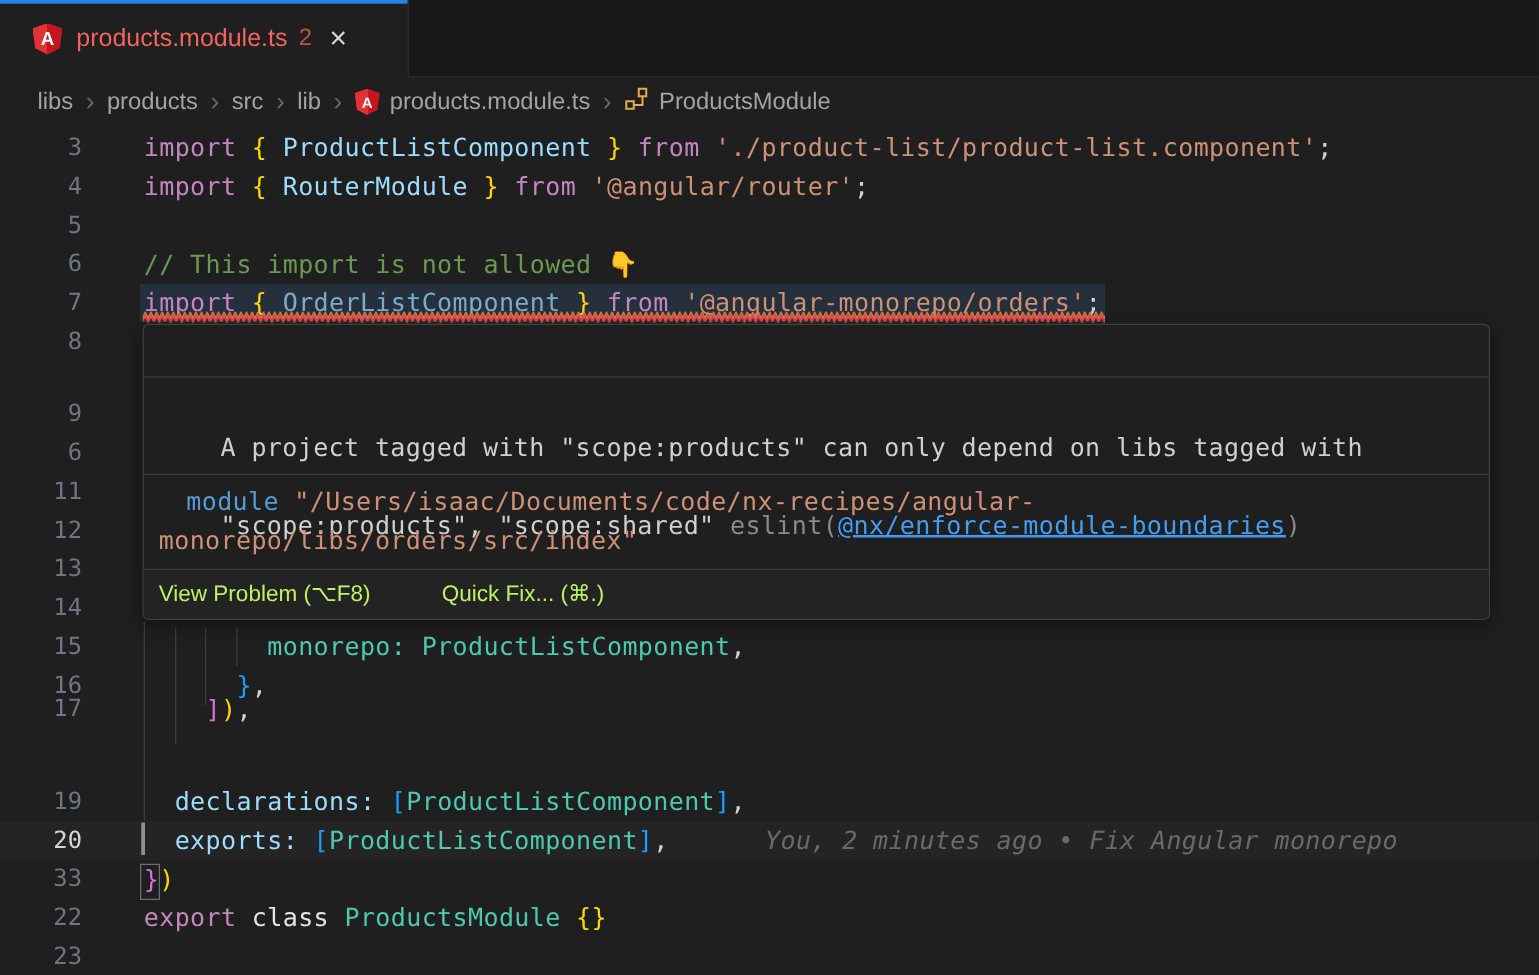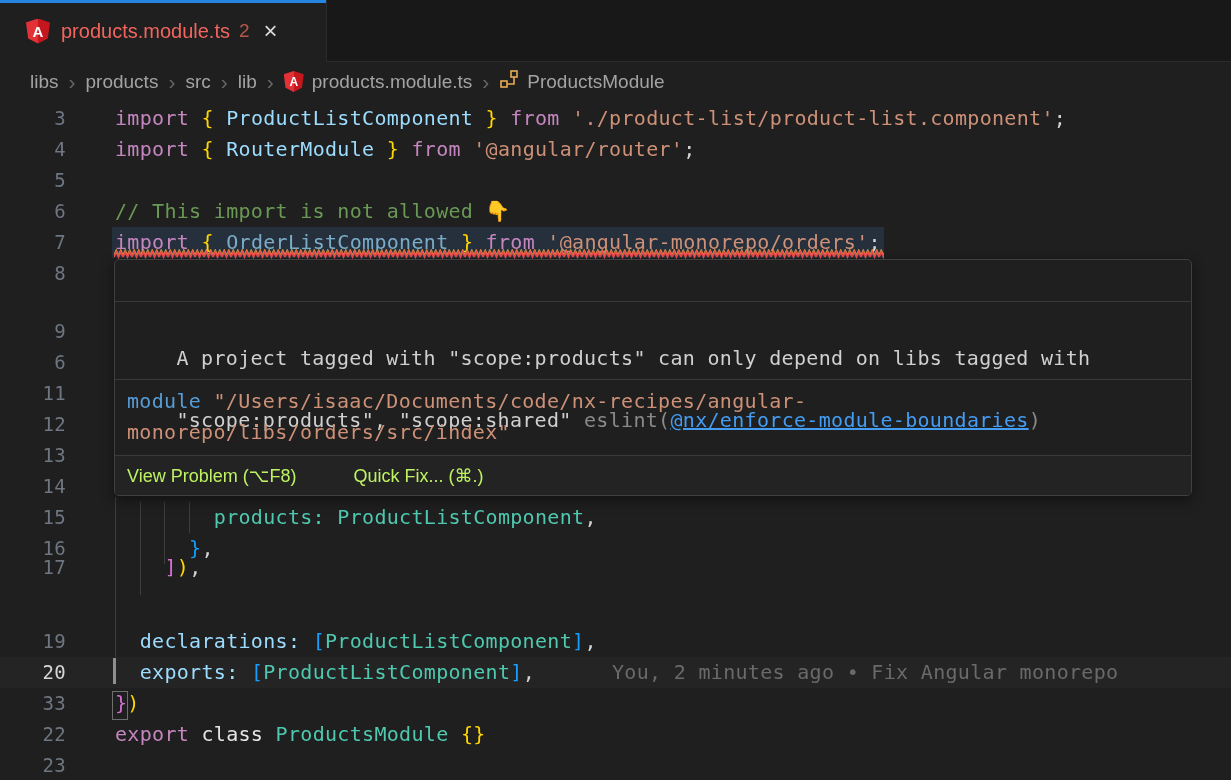--- a/index.html
+++ b/index.html
@@ -31,21 +31,21 @@
   .crumb-sep { color:#686868; font-size:21px; margin:0 10px; }
 
   
   .editor { position:absolute; left:0; top:0; width:1231px; height:780px; }
   .row { position:absolute; left:0; width:1231px; height:31px; }
   .row.cur { background:#242424; }
   .ln { position:absolute; left:0; top:0; width:66px; height:31px; line-height:31px;
         text-align:right; color:#6e7681; font-size:19px; }
   .row.cur .ln { color:#d7d7d7; }
   .code { position:absolute; left:115px; top:0; height:31px; line-height:31px; white-space:pre; cursor:text; }
-  .blame { position:absolute; left:612px; top:0; height:31px; line-height:31px; color:#6a6a6a; white-space:pre; }
+  .blame { position:absolute; left:612px; top:0; height:31px; line-height:31px; color:#6a6a6a; white-space:pre;font-style:italic; }
 
   .tok-kw  { color:#C586C0; } .tok-kw2 { color:#e5e5e5; }
   .tok-id  { color:#9CDCFE; } .tok-idd { color:#9CDCFE; opacity:.72; }
   .tok-cls { color:#4EC9B0; } .tok-str { color:#CE9178; }
   .tok-stru{ color:#CE9178; border-bottom:1px solid #c8967e; padding-bottom:14px; }
   .tok-cm  { color:#6A9955; } .tok-pn  { color:#D4D4D4; }
   .tok-b1  { color:#FFD700; } .tok-b2  { color:#D670D6; } .tok-b3 { color:#179FFF; }
   .tok-em  { color:#e8b339; font-family:"DejaVu Sans",sans-serif; }
 
   .hl7 { position:absolute; left:112px; top:0; width:772px; height:31px; background:#25303c; }
@@ -63,21 +63,21 @@
                  box-shadow:0 4px 14px rgba(0,0,0,.45); z-index:10; display:flex; flex-direction:column; }
   .hp-s1 { height:42px; line-height:42px; padding:0 12px; border-bottom:1px solid #3a3a3a;
            color:#d0d0d0; white-space:pre; overflow:hidden; }
   .hp-s2 { height:78px; padding:10px 12px 0 12px; border-bottom:1px solid #3a3a3a;
            color:#d0d0d0; line-height:31px; white-space:pre-wrap; }
   .hp-s3 { height:76px; padding:6px 12px 0 12px; border-bottom:1px solid #3a3a3a; line-height:31px; }
   .hp-footer { flex:1; background:#232323; border-radius:0 0 4px 4px; display:flex; align-items:center;
                padding-left:12px; font-size:18px; }
   .hp-dim { color:#8a8a8a; }
   .hp-link { color:#449df2; text-decoration:underline; cursor:pointer; }
-  .hp-kw { color:#569CD6; } .hp-path { color:#CE9178; }
+  .hp-kw { color:#569CD6;margin-left:22px; } .hp-path { color:#CE9178; }
   .hp-action { color:#bef264; cursor:pointer; font-family:"Liberation Sans","DejaVu Sans",sans-serif; }
   .hp-action + .hp-action { margin-left:57px; }
   .cls-icon { display:inline-block; }
 </style>
 </head>
 <body>
 
 <div class="tabstrip">
   <div class="tab">
     <div class="tab-accent"></div>
@@ -165,21 +165,21 @@
     <div class="row" style="top: 440px;">
       <span class="ln">13</span>
       <span class="code"></span>
     </div>
     <div class="row" style="top: 471px;">
       <span class="ln">14</span>
       <span class="code"></span>
     </div>
     <div class="row" style="top: 502px;">
       <span class="ln">15</span>
-      <span class="code"><span class="tok-pn">        </span><span class="tok-cls">products:</span><span class="tok-pn"> </span><span class="tok-cls">ProductListComponent</span><span class="tok-pn">,</span></span>
+      <span class="code"><span class="tok-pn">        </span><span class="tok-cls">monorepo:</span><span class="tok-pn"> </span><span class="tok-cls">ProductListComponent</span><span class="tok-pn">,</span></span>
     </div>
     <div class="row" style="top: 533px;">
       <span class="ln">16</span>
       <span class="code"><span class="tok-pn">      </span><span class="tok-b3">}</span><span class="tok-pn">,</span></span>
     </div>
     <div class="row" style="top: 552px;">
       <span class="ln">17</span>
       <span class="code"><span class="tok-pn">    </span><span class="tok-b2">]</span><span class="tok-b1">)</span><span class="tok-pn">,</span></span>
     </div>
     <div class="row" style="top: 626px;">

